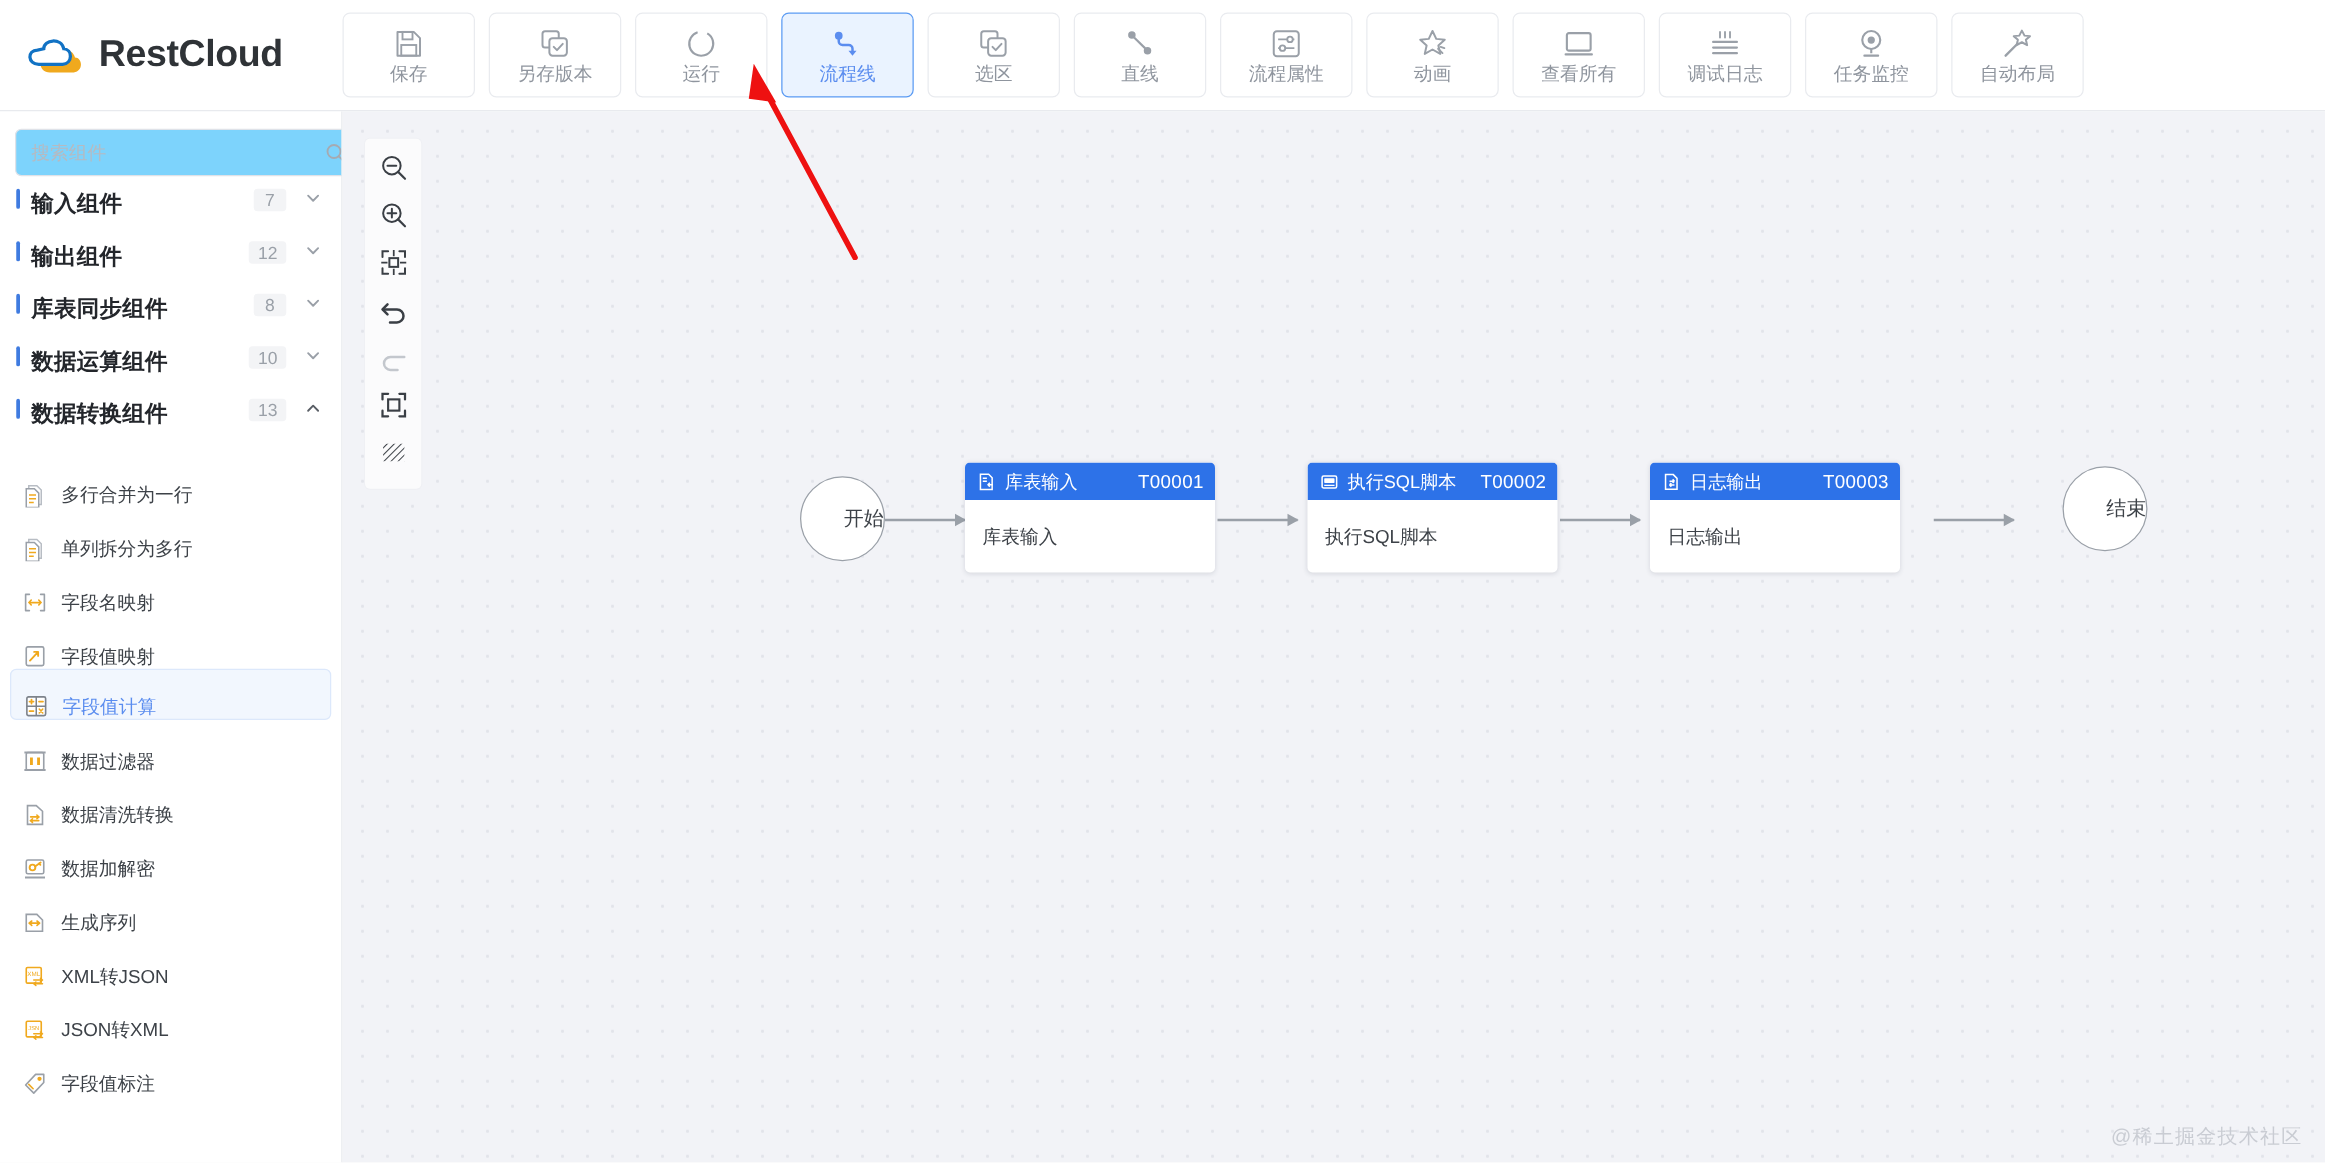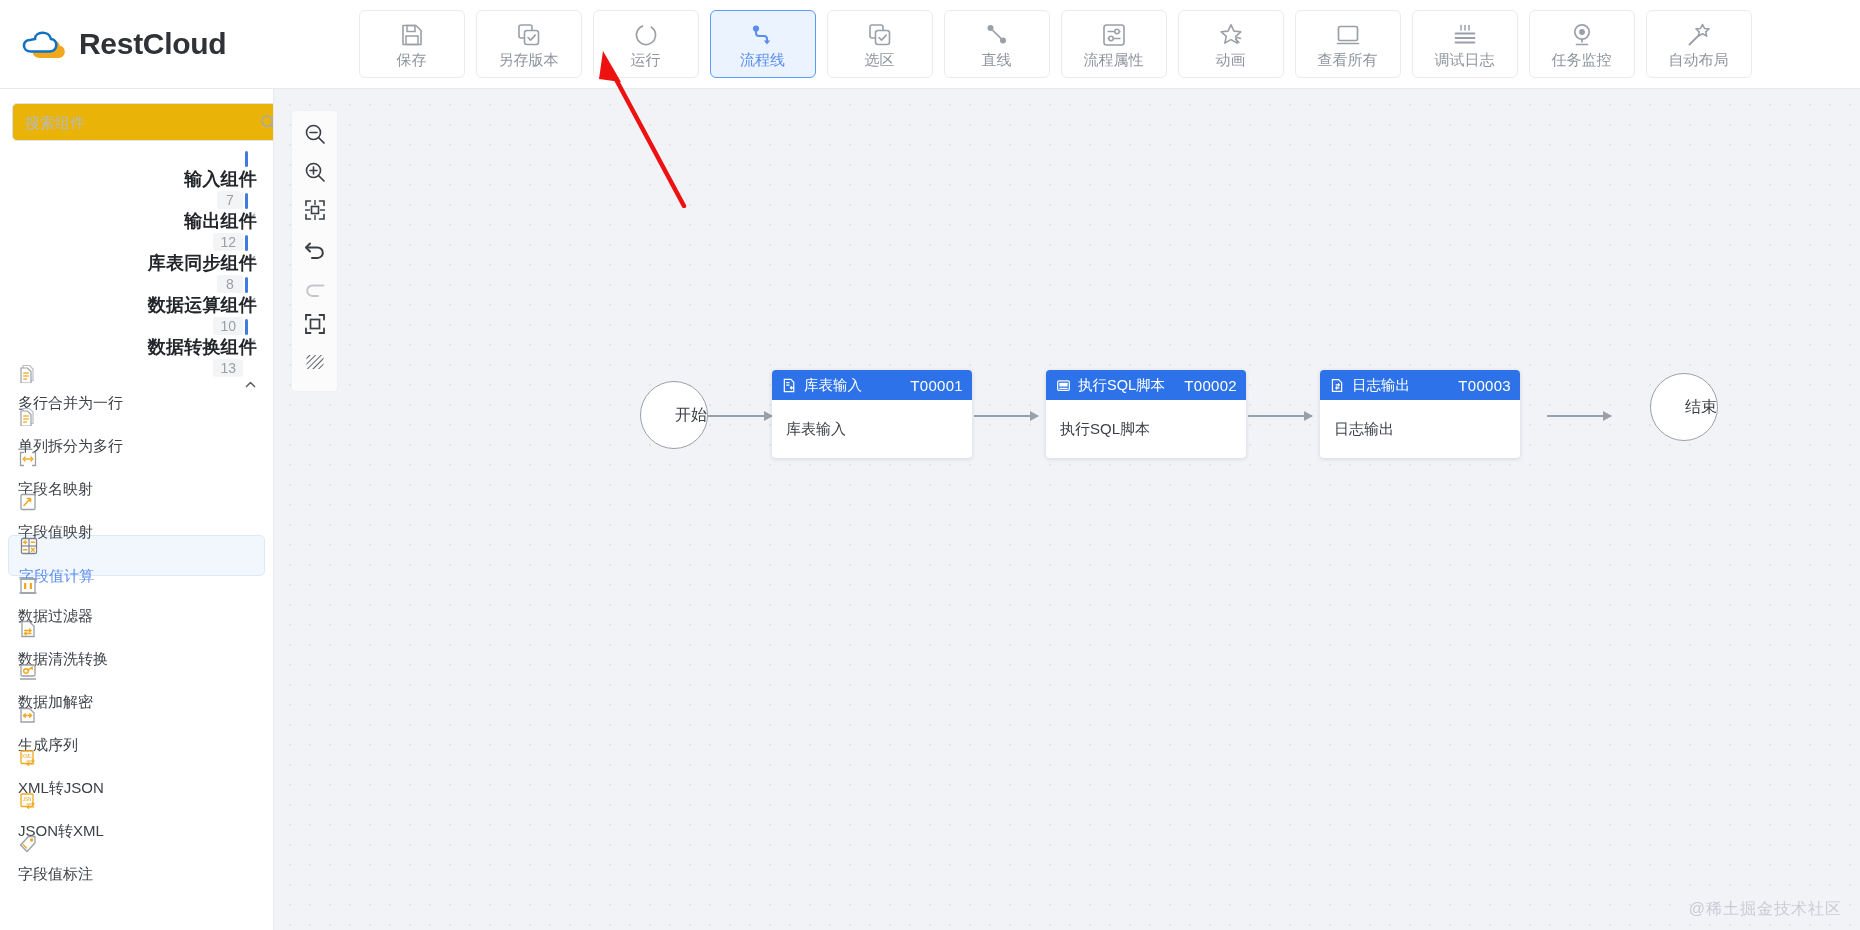--- a/index.html
+++ b/index.html
@@ -26,21 +26,21 @@
     display: flex; align-items: center; gap: 13px;
     padding-left: 18px; flex: 0 0 auto;
   }
   .brand-logo { width: 48px; height: 40px; flex: 0 0 auto; }
   .brand-name {
     font-size: 30px; font-weight: 700; color: #2f3337;
     letter-spacing: -0.3px; white-space: nowrap;
   }
   .tools {
     display: flex; align-items: center; gap: 11px;
-    flex: 1 1 auto; height: 89px; padding-right: 24px; justify-content: center;
+    flex: 1 1 auto; height: 89px; padding-right: 24px;
   }
   .tool-btn {
     width: 106px; height: 68px;
     border: 1px solid #e9ebef; border-radius: 6px;
     background: #ffffff;
     display: flex; flex-direction: column;
     align-items: center; justify-content: center; gap: 4px;
     cursor: pointer; user-select: none;
     flex: 0 0 auto;
   }
@@ -61,57 +61,57 @@
     z-index: 20;
   }
   .search-row {
     display: flex; align-items: center; gap: 12px;
     padding: 14px 12px 10px 12px;
   }
   .search-box {
     position: relative; flex: 1 1 auto;
     height: 38px;
     border: 1px solid #dfe2e8; border-radius: 5px;
-    background: #eab308;
+    background: #7dd3fc;
     display: flex; align-items: center; gap: 26px;
   }
   .search-box input {
     flex: 1 1 auto; height: 36px; border: 0; outline: 0;
     background: transparent;
     font-size: 15px; color: #444; padding: 0 10px 0 12px;
     font-family: inherit;
   }
   .search-box input::placeholder { color: #b6bac1; }
   .search-icon { padding-right: 12px; display: flex; align-items: center; }
 
   .cat {
-    display: flex; align-items: flex-end;
+    display: flex; align-items: flex-start;
     height: 42px; padding: 0 16px 0 13px;
-    cursor: pointer; position: relative; flex-direction: column;
+    cursor: pointer; position: relative;
   }
   .cat-bar {
     width: 3px; height: 16px; background: #3f7be0;
     border-radius: 2px; margin-right: 9px; flex: 0 0 auto;
   }
   .cat-title {
     font-size: 18px; font-weight: 700; color: #23262b;
     flex: 1 1 auto; letter-spacing: 0.2px;
   }
   .cat-count {
     font-size: 14px; color: #9aa0a8; background: #f3f4f6;
     border-radius: 3px; padding: 1px 7px; margin-right: 14px;
     min-width: 26px; text-align: center;
   }
   .chev { width: 14px; height: 14px; flex: 0 0 auto; color: #9aa0a8; display:flex; align-items:center; justify-content:center;}
 
   .comp-list { padding: 2px 0 0 0; }
   .comp-item {
-    display: flex; align-items: flex-start; gap: 11px;
+    display: flex; align-items: flex-end; gap: 11px;
     height: 43px; margin: 0 8px; padding: 0 10px;
-    border-radius: 5px; cursor: pointer; flex-direction: column;
+    border-radius: 5px; cursor: pointer;
   }
   .comp-item.selected { background: #f2f7fe; border: 1px solid #dce8fb; height: 41px;}
   .comp-item .cicon { width: 20px; height: 20px; flex: 0 0 auto; display: flex; align-items: center; justify-content: center; }
   .comp-item .clabel { font-size: 15px; color: #3d4248; white-space: nowrap; }
   .comp-item.selected .clabel { color: #5b8def; }
 
   
   .canvas {
     position: absolute; top: 89px; left: 274px;
     width: 1586px; height: 841px;

